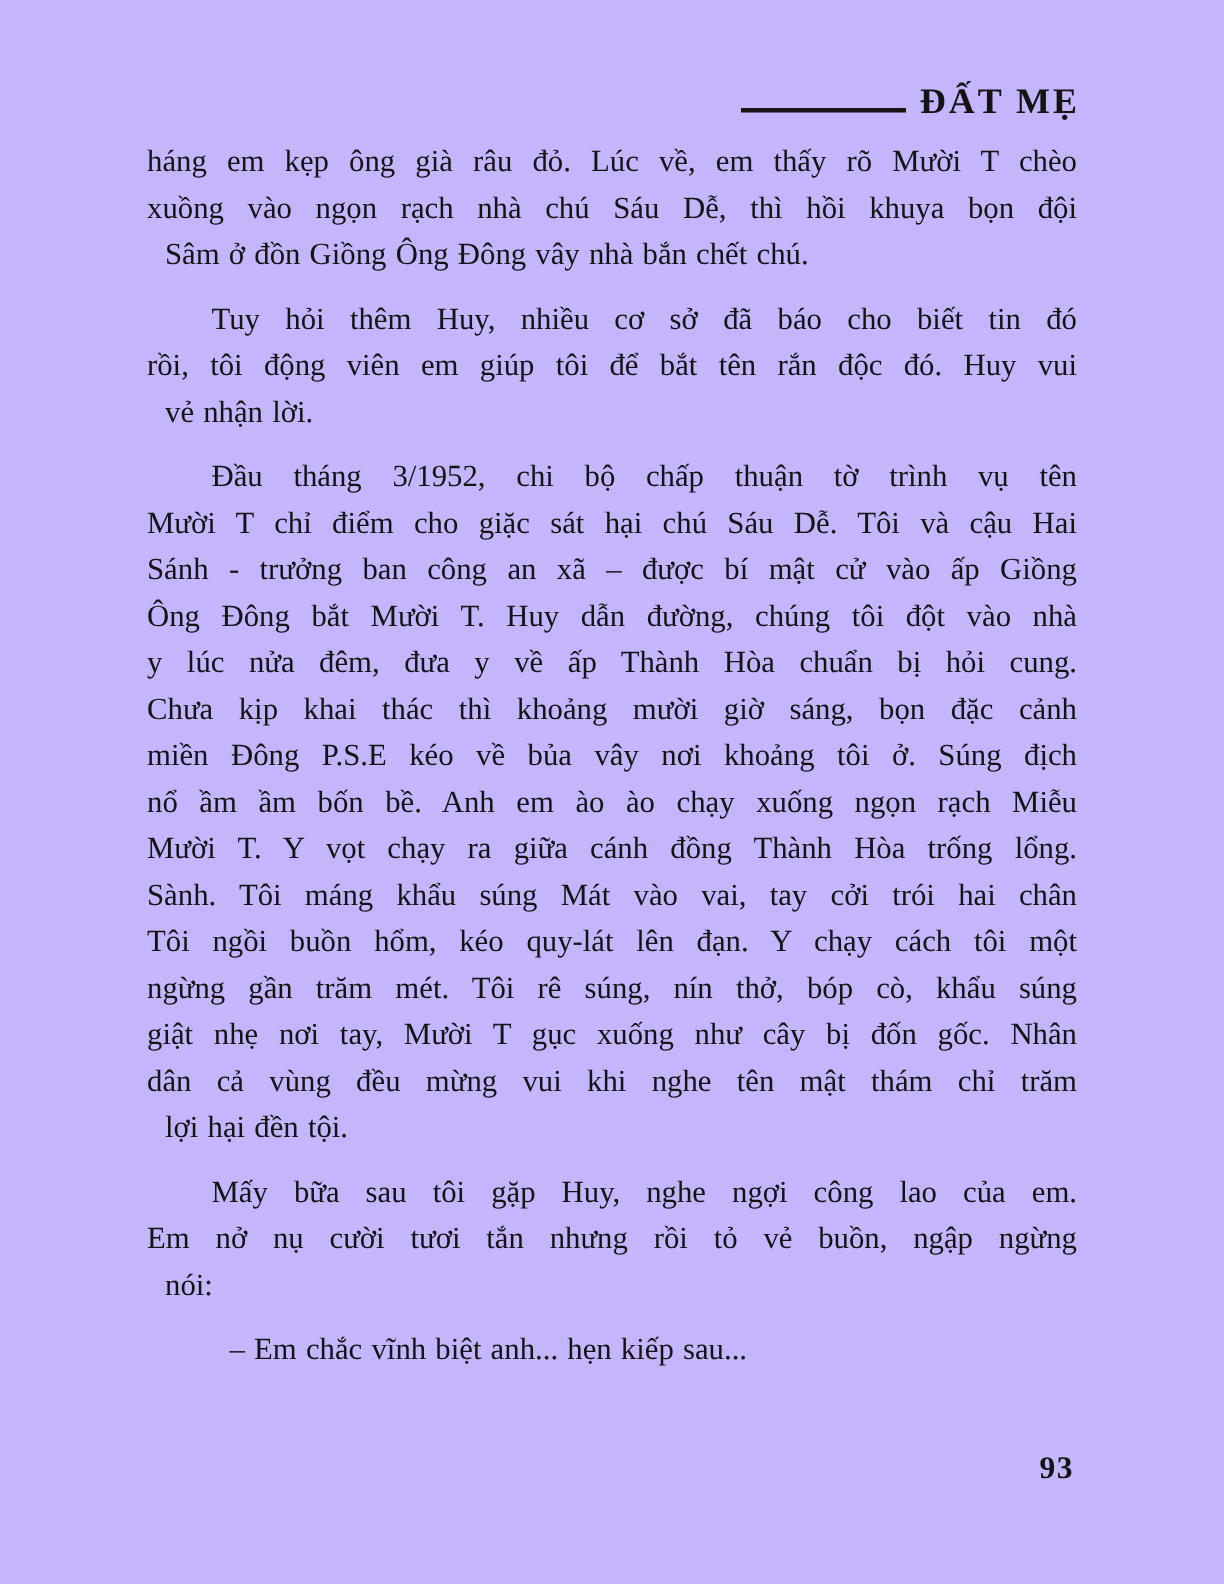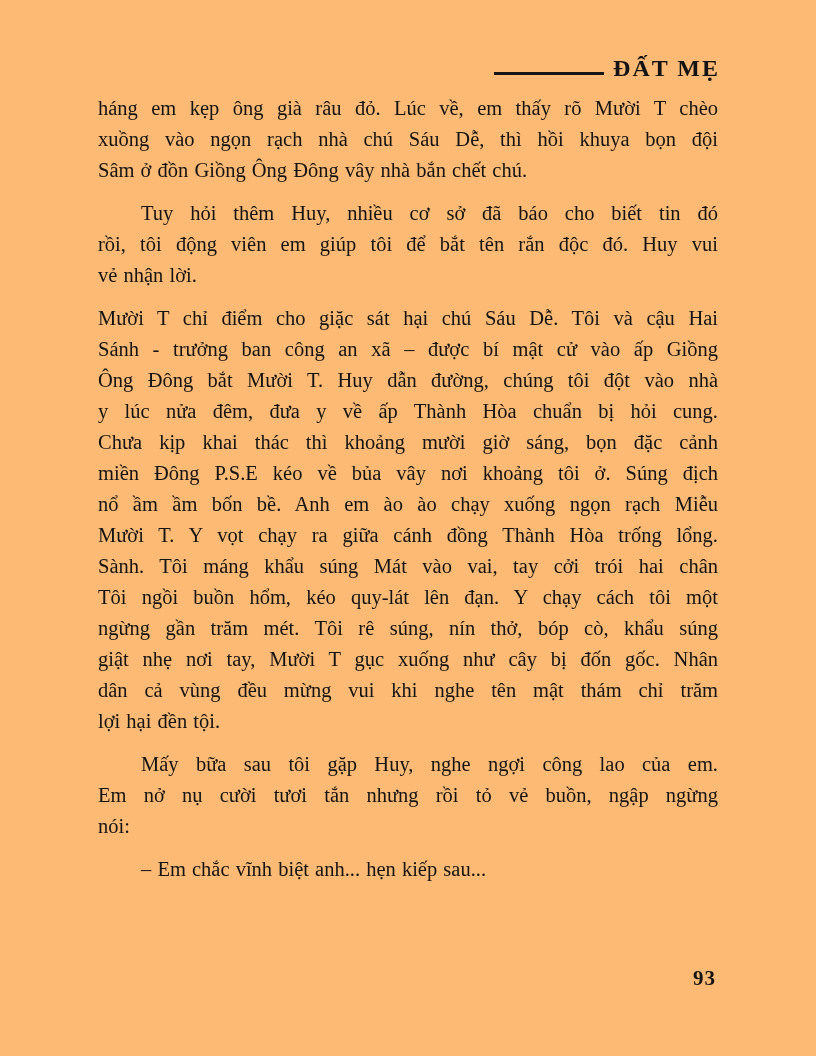--- a/index.html
+++ b/index.html
@@ -1,21 +1,21 @@
 <!DOCTYPE html>
 <html><head>
 <meta charset="utf-8">
 <style>
   html, body { margin: 0; padding: 0; background: #e8e8e8; }
   .page {
     position: relative;
     width: 816px;
     height: 1056px;
     margin: 0 auto;
-    background: #fdba74;
+    background: #c4b5fd;
     color: #141414;
     font-family: "Liberation Serif", "DejaVu Serif", serif;
     overflow: hidden;
   }
   
   .header {
     position: absolute;
     top: 56px;
     right: 96px;
     display: flex;
@@ -47,20 +47,21 @@
   .line {
     font-size: 20.5px;
     line-height: 31px;
     text-align: justify;
     text-align-last: justify;
     word-spacing: 1px;
   }
   .line.last {
     text-align: left;
     text-align-last: left;
+    margin-left: 12px;
   }
   .line.indent { padding-left: 43px; }
   
   .page-number {
     position: absolute;
     top: 966px;
     right: 100px;
     font-size: 21px;
     font-weight: bold;
     letter-spacing: 1px;
@@ -84,20 +85,21 @@
       <div class="line last">Sâm ở đồn Giồng Ông Đông vây nhà bắn chết chú.</div>
     </div>
 
     <div class="para">
       <div class="line indent">Tuy hỏi thêm Huy, nhiều cơ sở đã báo cho biết tin đó</div>
       <div class="line">rồi, tôi động viên em giúp tôi để bắt tên rắn độc đó. Huy vui</div>
       <div class="line last">vẻ nhận lời.</div>
     </div>
 
     <div class="para">
+      <div class="line indent">Đầu tháng 3/1952, chi bộ chấp thuận tờ trình vụ tên</div>
       <div class="line">Mười T chỉ điểm cho giặc sát hại chú Sáu Dễ. Tôi và cậu Hai</div>
       <div class="line">Sánh - trưởng ban công an xã – được bí mật cử vào ấp Giồng</div>
       <div class="line">Ông Đông bắt Mười T. Huy dẫn đường, chúng tôi đột vào nhà</div>
       <div class="line">y lúc nửa đêm, đưa y về ấp Thành Hòa chuẩn bị hỏi cung.</div>
       <div class="line">Chưa kịp khai thác thì khoảng mười giờ sáng, bọn đặc cảnh</div>
       <div class="line">miền Đông P.S.E kéo về bủa vây nơi khoảng tôi ở. Súng địch</div>
       <div class="line">nổ ầm ầm bốn bề. Anh em ào ào chạy xuống ngọn rạch Miễu</div>
       <div class="line">Mười T. Y vọt chạy ra giữa cánh đồng Thành Hòa trống lổng.</div>
       <div class="line">Sành. Tôi máng khẩu súng Mát vào vai, tay cởi trói hai chân</div>
       <div class="line">Tôi ngồi buồn hổm, kéo quy-lát lên đạn. Y chạy cách tôi một</div>

